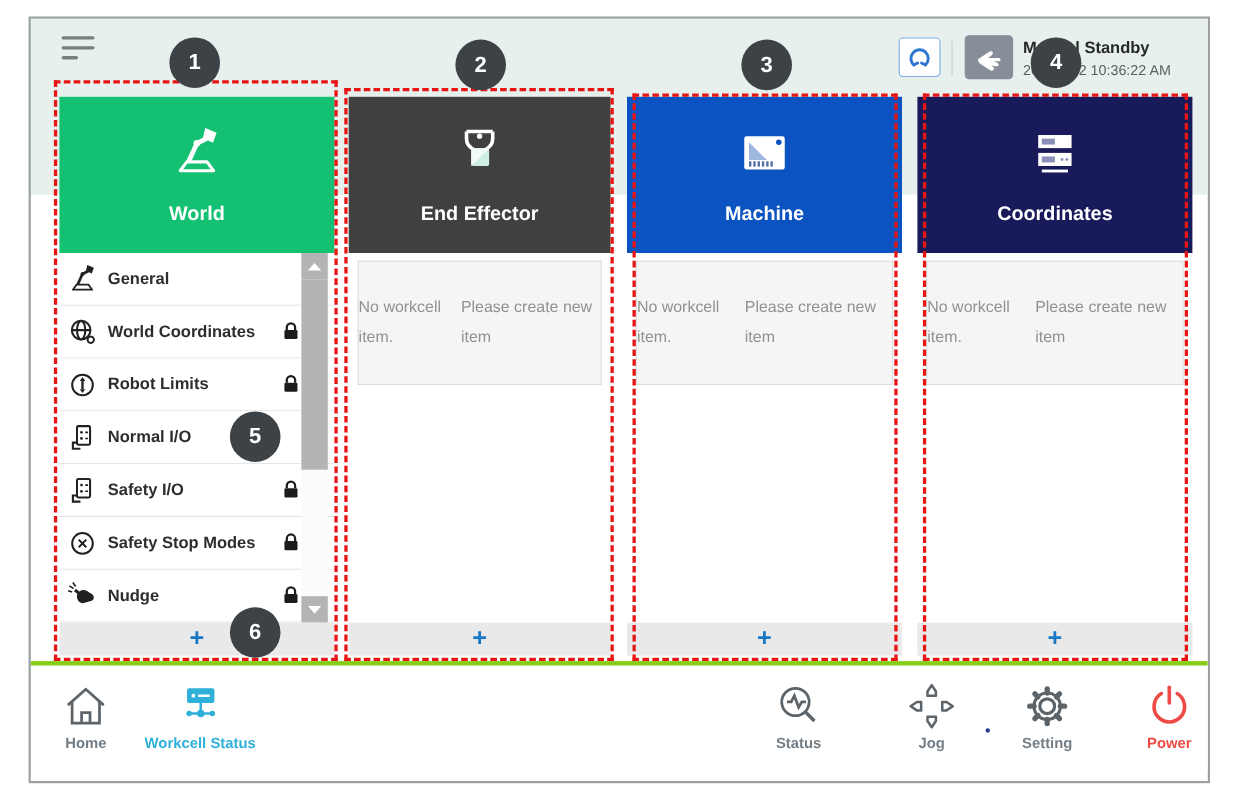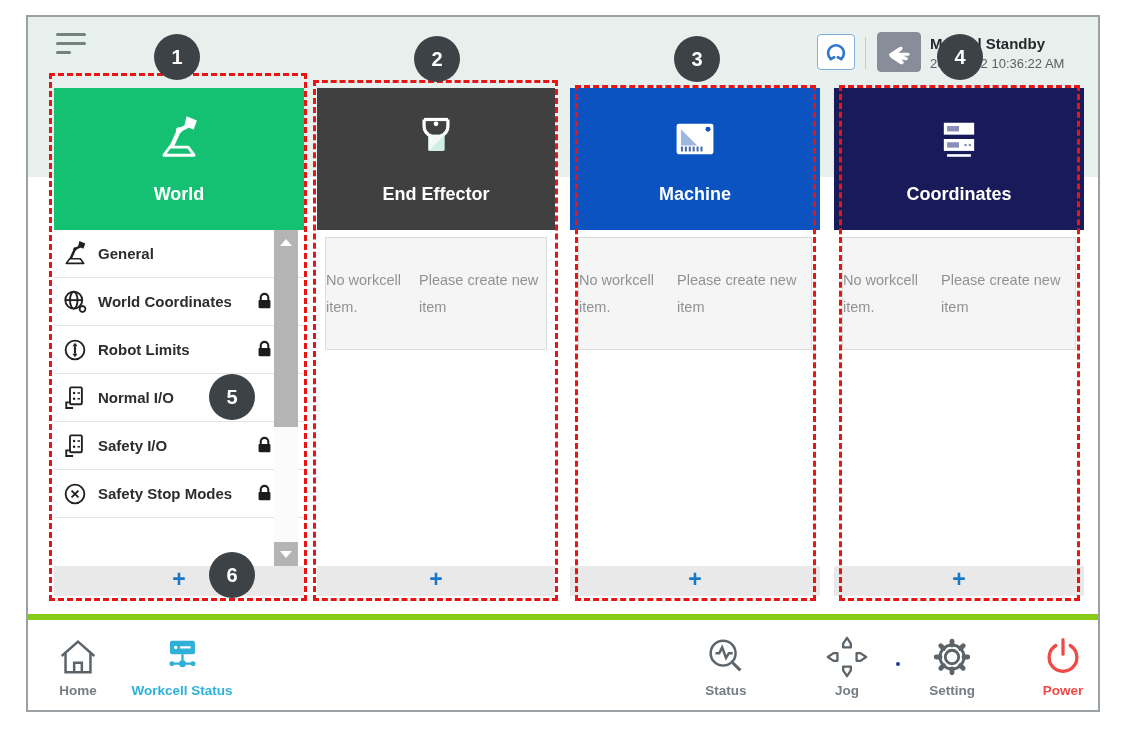--- a/index.html
+++ b/index.html
@@ -57,22 +57,22 @@
   .tri-down { width:0; height:0; border-left:6px solid transparent; border-right:6px solid transparent; border-top:7px solid #fff; }
   .sb-thumb { position:absolute; left:0; top:24px; width:24px; height:173px; background:#b4b4b4; cursor:grab; }
 
   
   .dashed { position:absolute; border:3px dashed #e81515; pointer-events:none; z-index:8; }
   .num-circle { position:absolute; width:46px; height:46px; border-radius:50%; background:#3d4247;
                 color:#fff; font-size:20px; font-weight:bold; display:flex; align-items:center;
                 justify-content:center; z-index:12; }
 
   
-  .bottom-nav { position:absolute; left:0; top:597px; width:100%; height:100px; background:#fff;
-                border-top:6px solid #84cc16; }
+  .bottom-nav { position:absolute; left:0; top:584px; width:100%; height:100px; background:#fff;
+                border-top:4px solid #84cc16; }
   .nav-item { position:absolute; top:14px; transform:translateX(-50%); text-align:center;
               color:#5c646a; cursor:pointer; }
   .nav-item .nav-icon { width:46px; height:46px; margin:0 auto; }
   .nav-item .nav-label { font-size:13.5px; font-weight:bold; color:#747d84; margin-top:3px; white-space:nowrap; }
   .nav-active { color:#2fb0d8; }
   .nav-active .nav-label { color:#2fb0d8; }
   .nav-power { color:#ef4b46; }
   .nav-power .nav-label { color:#ef4b46; }
   .jog-dot { position:absolute; left:868px; top:645px; width:4px; height:4px; border-radius:50%; background:#223a8f; }
 
@@ -219,20 +219,36 @@
             </span>
             <span class="row-label">Safety Stop Modes</span>
             <span class="lock">
               <svg viewBox="0 0 24 24">
                   <path d="M7.2 10 V7.2 a4.8 4.8 0 0 1 9.6 0 V10" fill="none" stroke="currentColor" stroke-width="2.6"></path>
                   <rect x="4.5" y="10" width="15" height="10.5" rx="1.5" fill="currentColor"></rect>
                 </svg>
             </span>
           </div>
 
+          <div class="list-row">
+            <span class="row-icon">
+              <svg viewBox="0 0 48 48" fill="none" stroke="currentColor">
+                <path d="M5 9 l6 4 M3 16 l6 2 M10 4 l4 6" stroke-width="2.4"></path>
+                <path d="M16 22 c2 -6 9 -9 14 -6 l8 5 c4 3 3 9 -2 10 l-10 3 c-6 1 -11 -4 -10 -12z" fill="currentColor" stroke="none"></path>
+                <path d="M13 15 l9 7" stroke-width="4.2"></path>
+              </svg>
+            </span>
+            <span class="row-label">Nudge</span>
+            <span class="lock">
+              <svg viewBox="0 0 24 24">
+                  <path d="M7.2 10 V7.2 a4.8 4.8 0 0 1 9.6 0 V10" fill="none" stroke="currentColor" stroke-width="2.6"></path>
+                  <rect x="4.5" y="10" width="15" height="10.5" rx="1.5" fill="currentColor"></rect>
+                </svg>
+            </span>
+          </div>
         </div>
 
         <div class="scrollbar">
           <div class="sb-btn sb-up">
               <span class="tri-up"></span>
             </div>
           <div class="sb-thumb"></div>
           <div class="sb-btn sb-down">
               <span class="tri-down"></span>
             </div>

